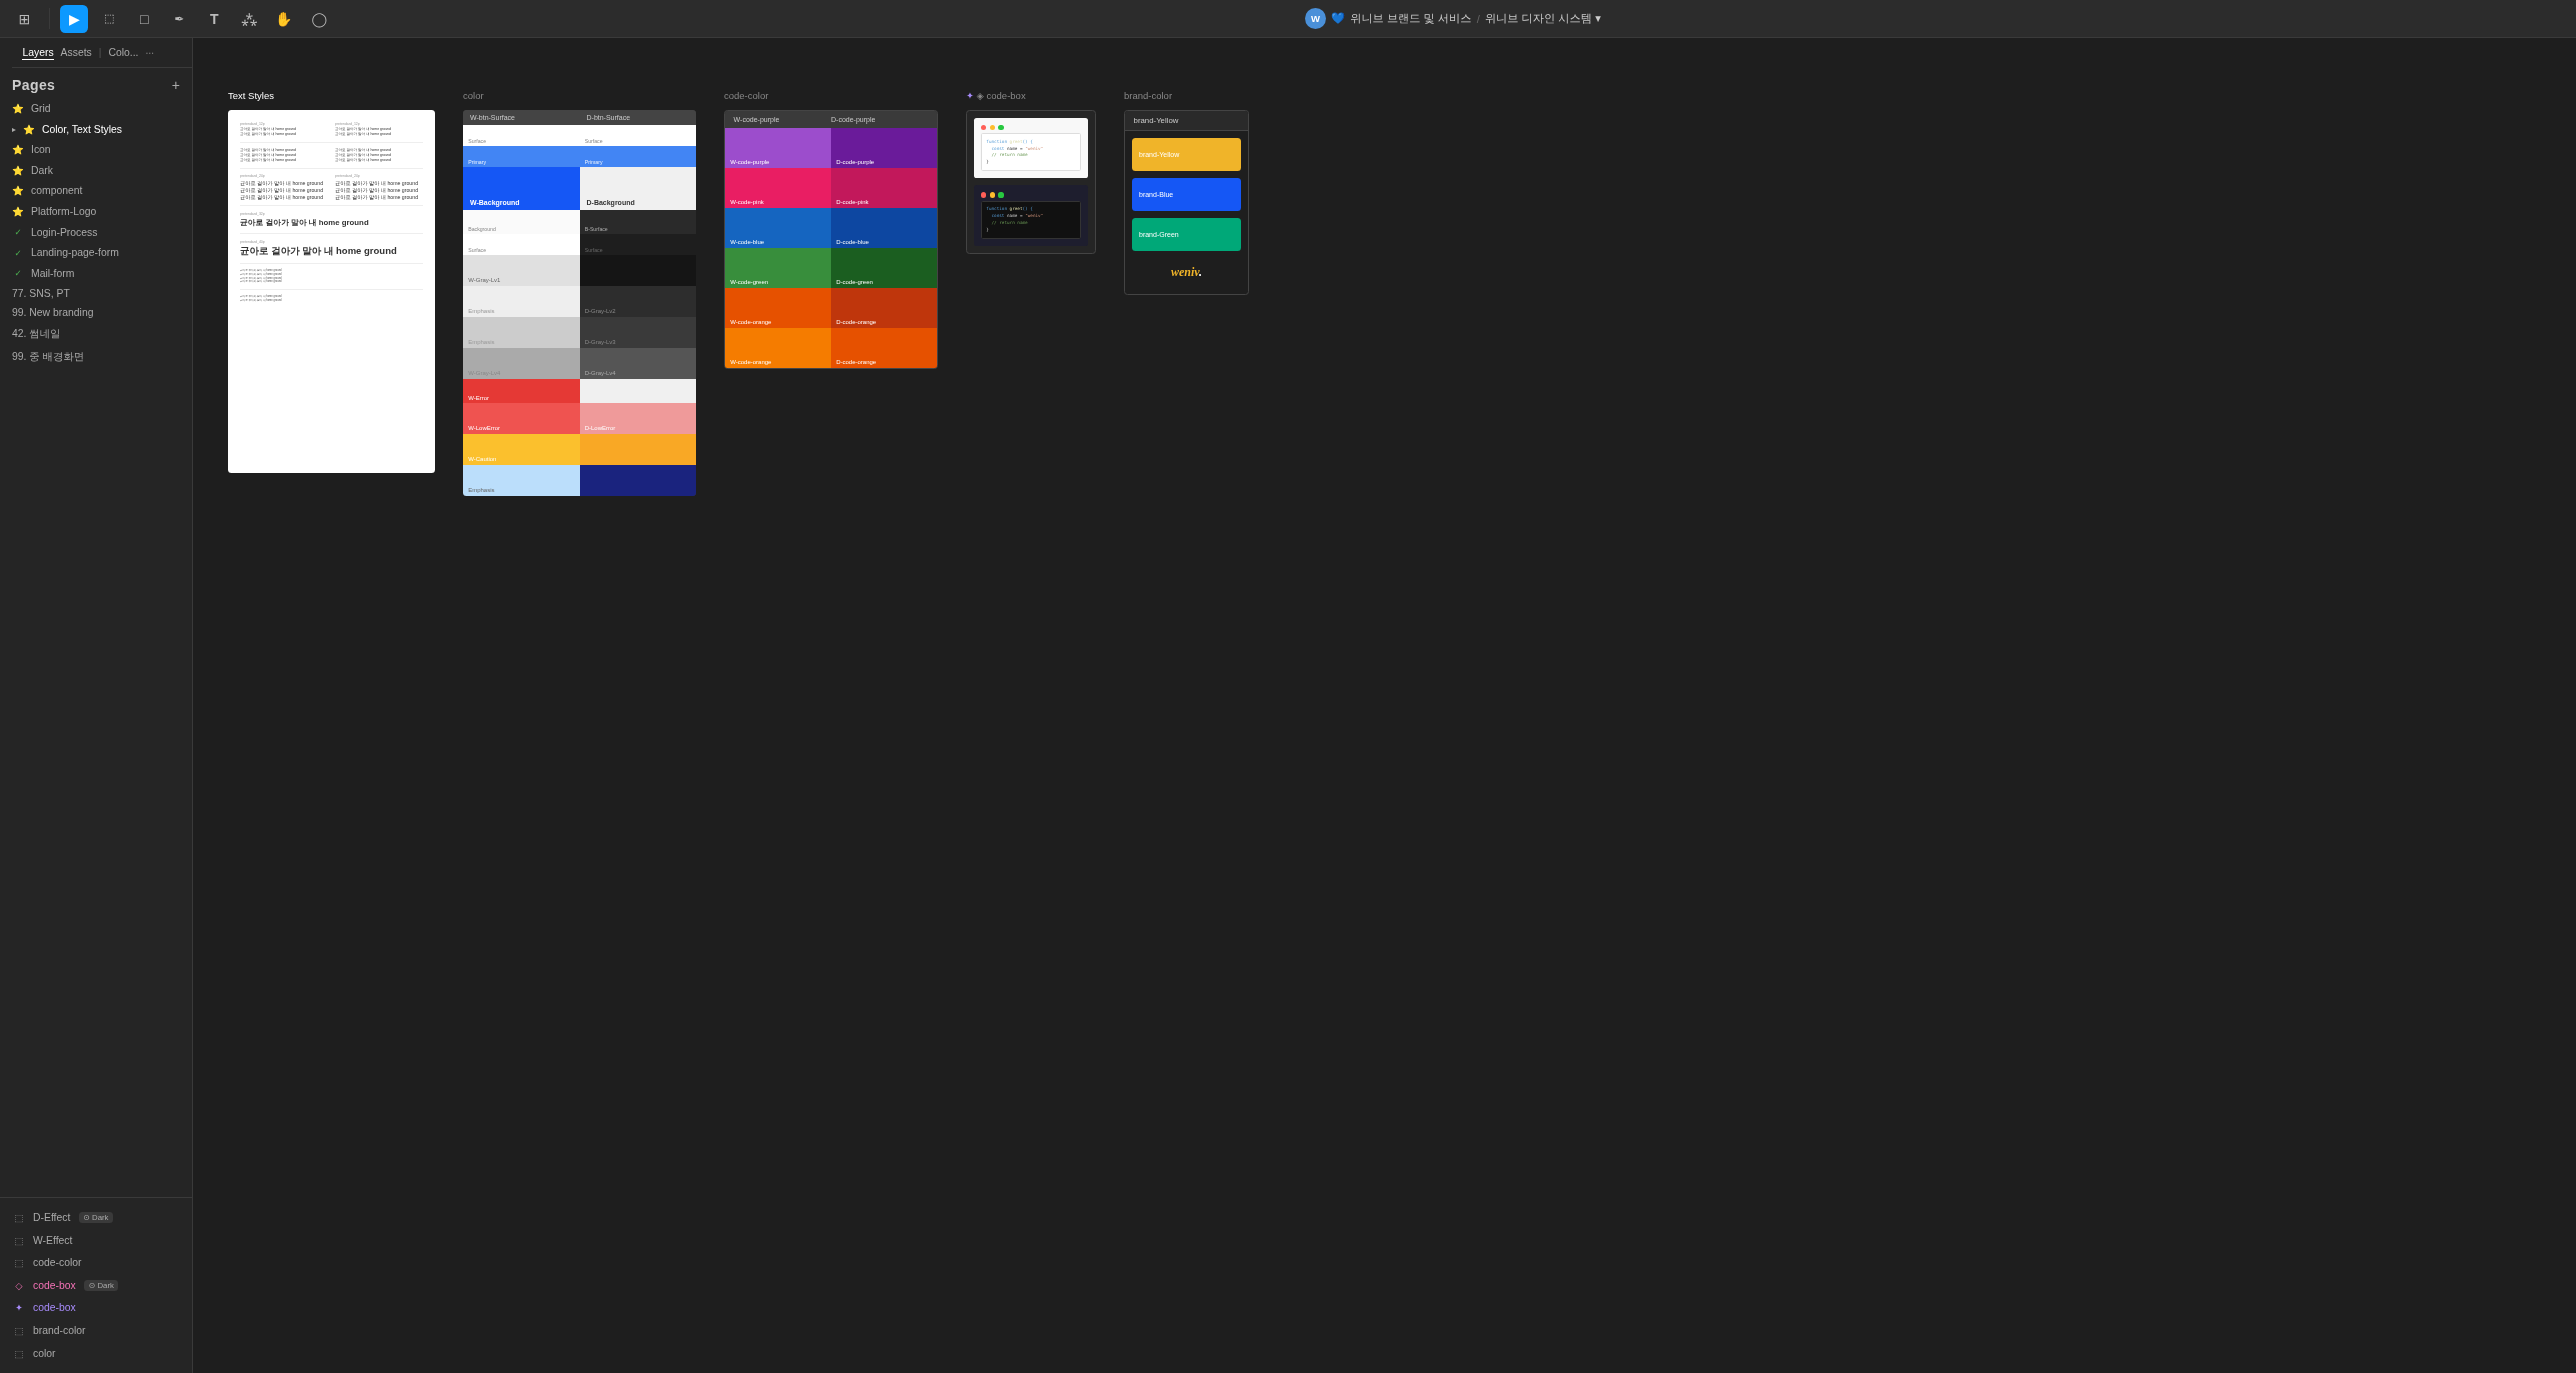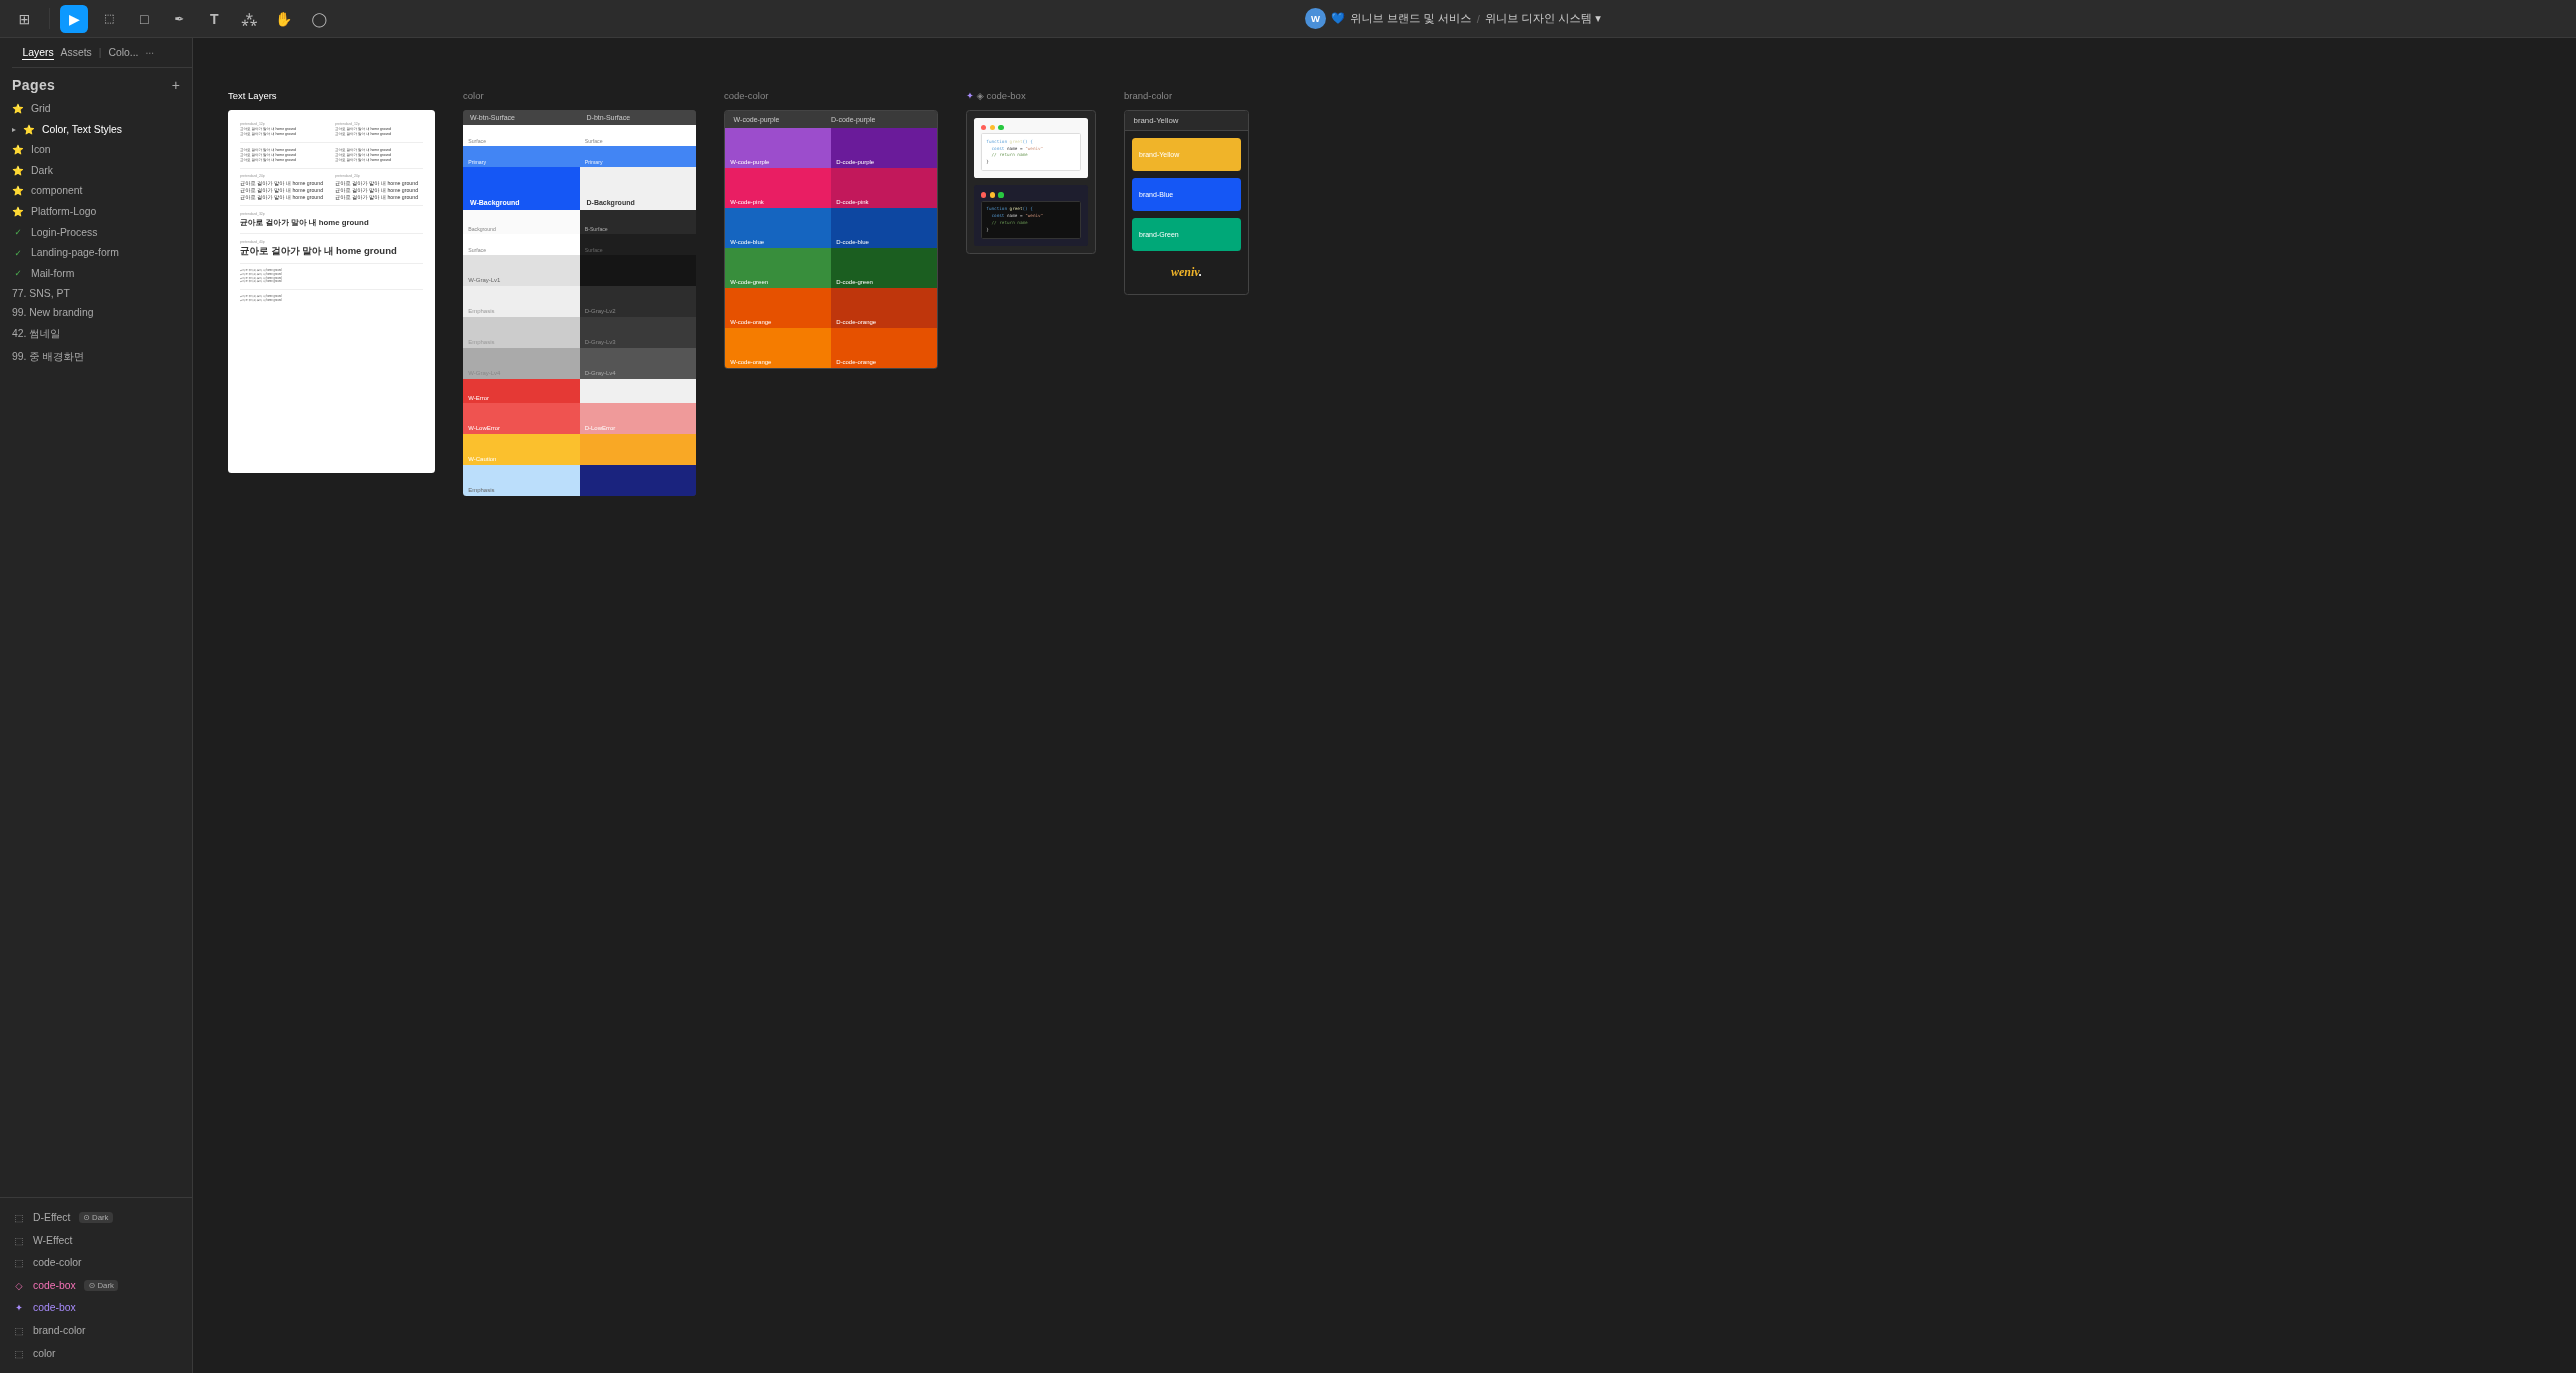--- a/index.html
+++ b/index.html
@@ -198,21 +198,21 @@
         <span class="layer-icon">⬚</span>
         <span>color</span>
       </div>
     </div>
   </div>
 
   <div class="canvas">
     <div class="canvas-inner">
 
       <div class="frame-container">
-        <div class="outer-label selected-label">Text Layers</div>
+        <div class="outer-label selected-label">Text Styles</div>
         <div style="background:white; border-radius:3.5px; width:207px; padding:12px; min-height:363px;">
 
           <div style="display:flex; gap:7px; margin-bottom:5.2px;">
             <div style="flex:1;">
               <div style="font-size:3.5px;color:#999;margin-bottom:1.7px;">pretendard_12p</div>
               <div style="font-size:3.5px;color:#333;line-height:1.4;">균아로 걸아가 말아 내 home ground<br>균아로 걸아가 말아 내 home ground</div>
             </div>
             <div style="flex:1;">
               <div style="font-size:3.5px;color:#999;margin-bottom:1.7px;">pretendard_12p</div>
               <div style="font-size:3.5px;color:#333;line-height:1.4;">균아로 걸아가 말아 내 home ground<br>균아로 걸아가 말아 내 home ground</div>

